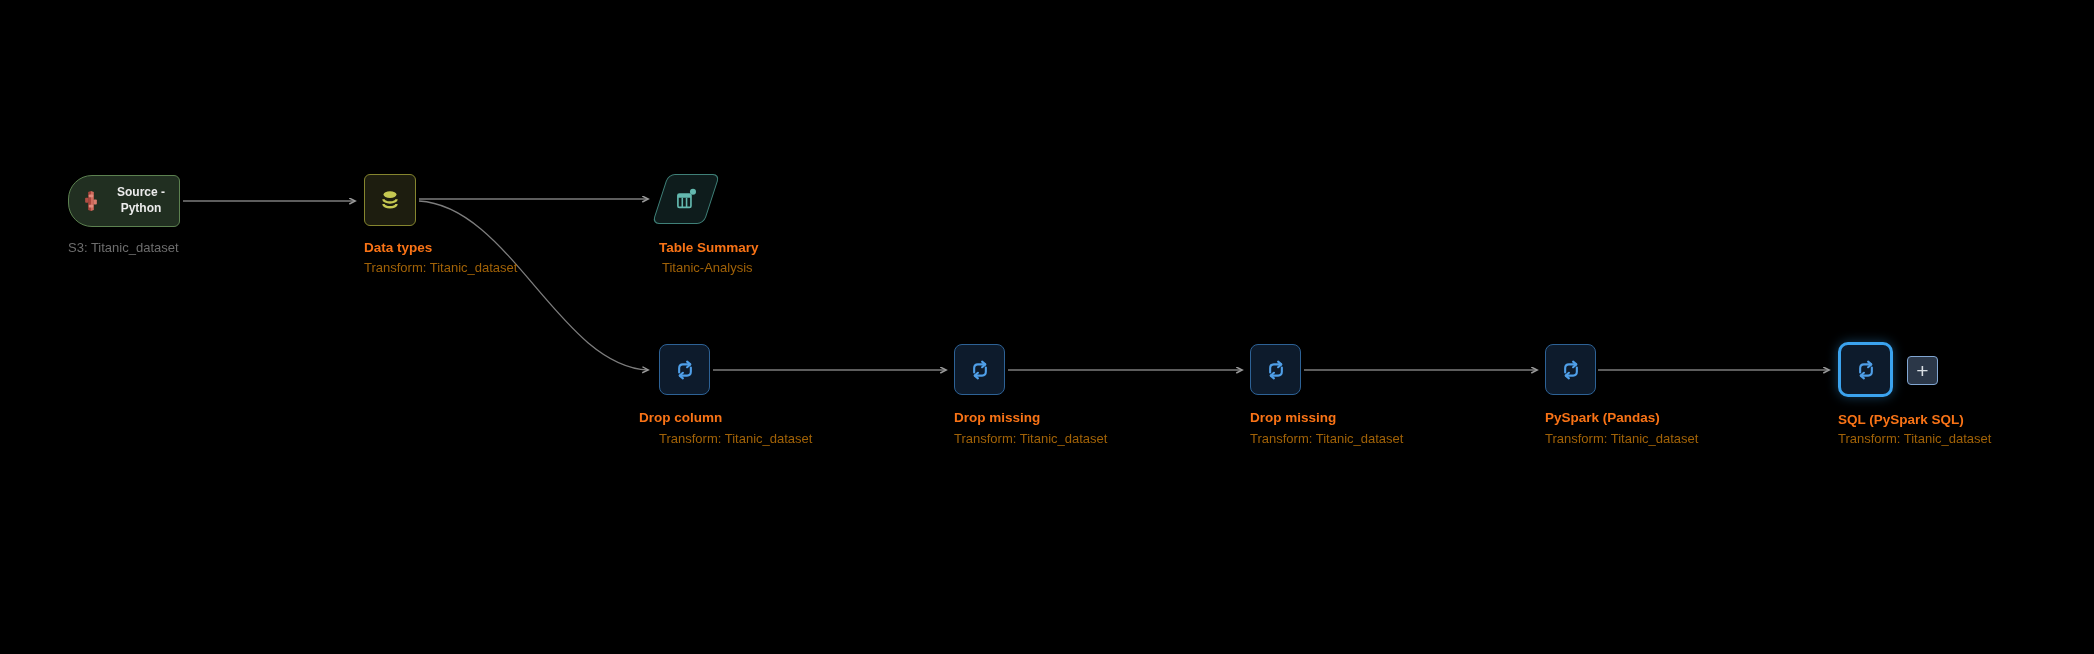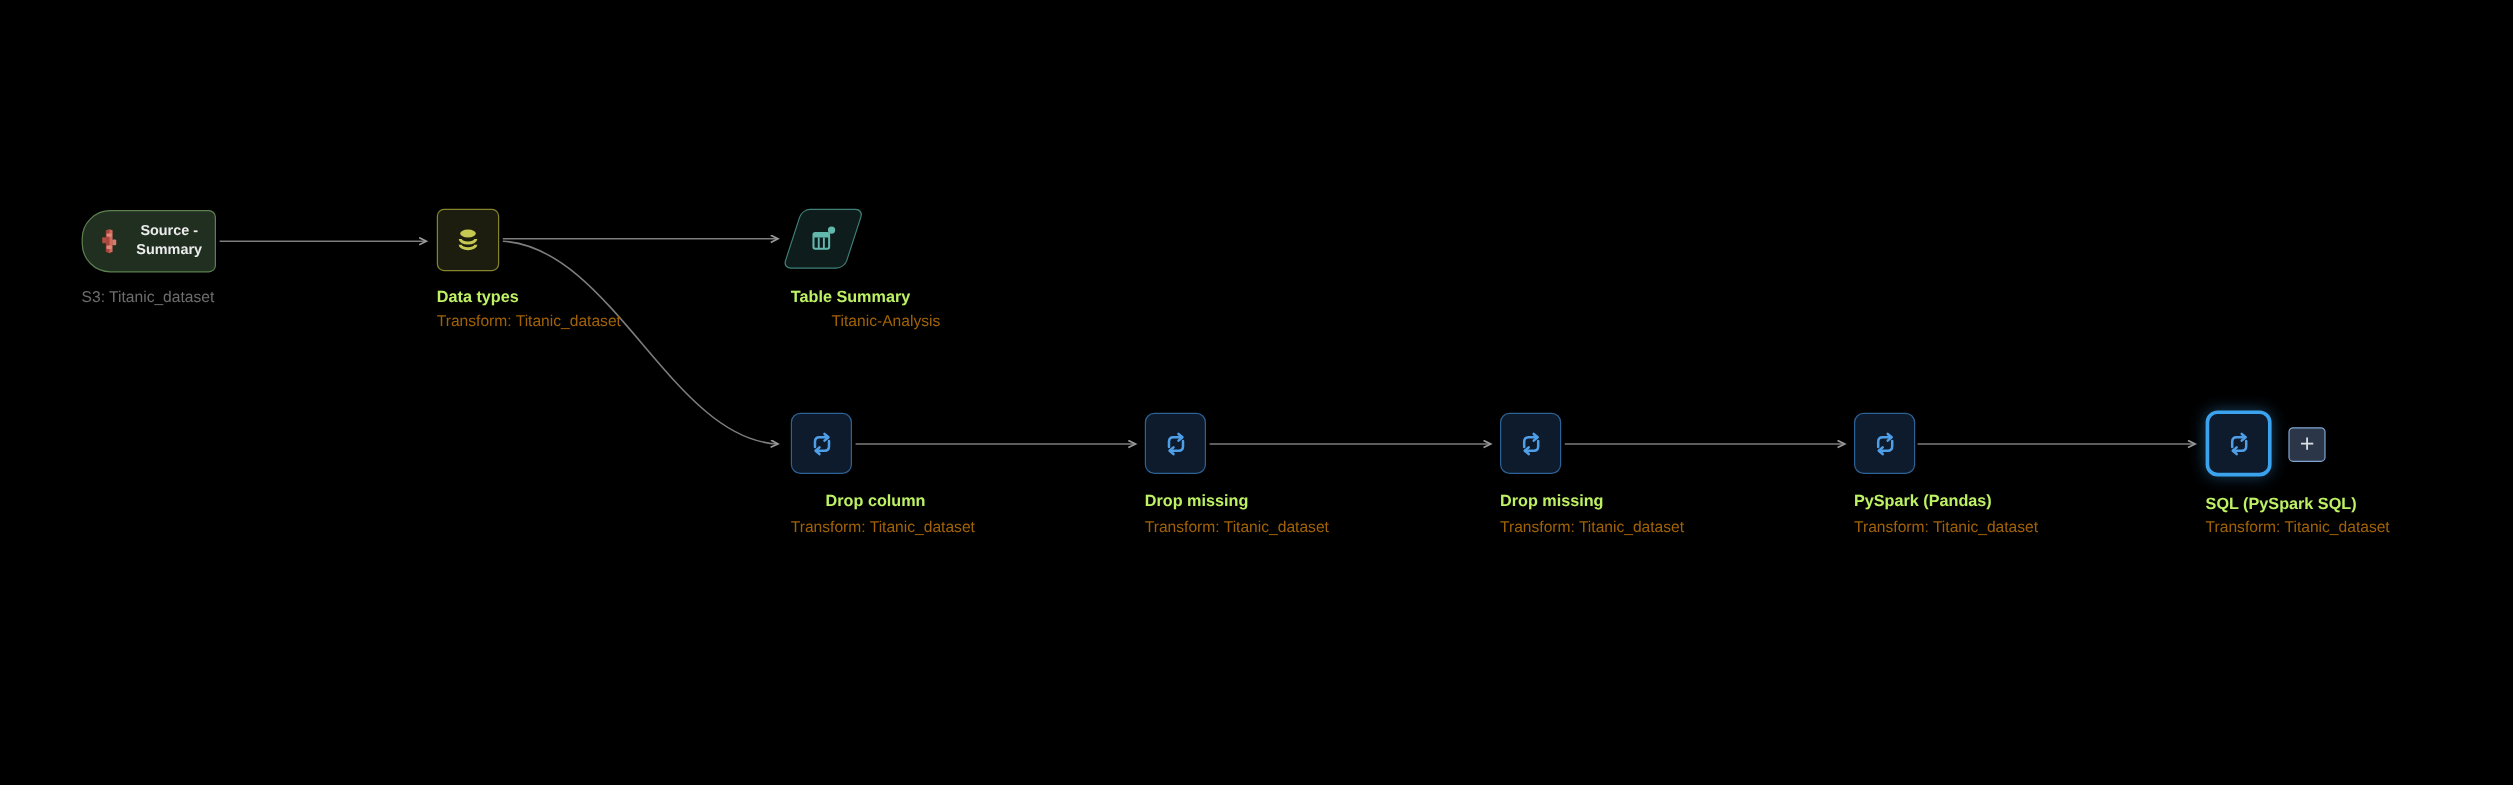--- a/index.html
+++ b/index.html
@@ -47,21 +47,21 @@
 
   
   .add-btn{
     position:absolute;left:1907px;top:356px;width:31px;height:29px;box-sizing:border-box;
     background:#2b3748;border:1px solid #81a6d2;border-radius:4px;
     color:#d9dee3;font-size:21px;font-weight:400;line-height:26px;text-align:center;cursor:pointer;
     display:flex;align-items:center;justify-content:center;
   }
 
   .lbl{position:absolute;white-space:nowrap;}
-  .lbl-title{color:#bef264;font-size:13.5px;font-weight:700;}
+  .lbl-title{color:#f97316;font-size:13.5px;font-weight:700;}
   .lbl-sub{color:#a16207;font-size:13px;font-weight:400;}
   .lbl-src{color:#6d6d6d;font-size:13px;font-weight:400;}
 </style>
 </head>
 <body>
 
 <div class="canvas">
 
   <svg class="edges">
     <defs>
@@ -86,21 +86,21 @@
         <path d="M9.4 3.6 L9.4 20.2 L12 21.2 L12 2.8 Z" fill="#a8453c"></path>
         <path d="M12 2.8 L12 21.2 L14.6 20.2 L14.6 3.6 Z" fill="#cf6a5c"></path>
         <rect x="6.6" y="9" width="3" height="4.6" rx="0.8" fill="#b04e43"></rect>
         <rect x="14.4" y="10.6" width="3" height="4.6" rx="0.8" fill="#d97b6c"></rect>
         <rect x="10" y="6" width="4" height="2.6" rx="0.8" fill="#e08a7c"></rect>
         <rect x="10" y="15.4" width="4" height="2.6" rx="0.8" fill="#e08a7c"></rect>
       </svg>
     </span>
     <span class="ttl">
       <span>Source -</span><br>
-      <span>Summary</span>
+      <span>Python</span>
     </span>
   </div>
   <div class="lbl lbl-src" style="left:68px;top:240px;">S3: Titanic_dataset</div>
 
   <div class="node node-datatypes">
     <span style="display:flex;">
       <svg width="26" height="26" viewBox="0 0 24 24">
         <ellipse cx="12" cy="7" rx="6" ry="3.1" fill="#c5c851"></ellipse>
         <path d="M6 11.2 a6 3.1 0 0 0 12 0" fill="none" stroke="#c5c851" stroke-width="2.3"></path>
         <path d="M6 15.6 a6 3.1 0 0 0 12 0" fill="none" stroke="#c5c851" stroke-width="2.3"></path>
@@ -115,33 +115,33 @@
       <svg width="27" height="27" viewBox="0 0 24 24">
         <rect x="4.5" y="7.2" width="11.6" height="11.8" rx="1.3" fill="none" stroke="#63b8ae" stroke-width="1.5"></rect>
         <path d="M4.5 8.5 a1.3 1.3 0 0 1 1.3 -1.3 h9 a1.3 1.3 0 0 1 1.3 1.3 v2 h-11.6 z" fill="#63b8ae"></path>
         <line x1="8.4" y1="10.5" x2="8.4" y2="19" stroke="#63b8ae" stroke-width="1.4"></line>
         <line x1="12.2" y1="10.5" x2="12.2" y2="19" stroke="#63b8ae" stroke-width="1.4"></line>
         <circle cx="17.9" cy="5.1" r="2.7" fill="#63b8ae"></circle>
       </svg>
     </span>
   </div>
   <div class="lbl lbl-title" style="left:659px;top:240px;text-align:right;">Table Summary</div>
-  <div class="lbl lbl-sub" style="left:693px;top:260px;">Titanic-Analysis</div>
+  <div class="lbl lbl-sub" style="left:662px;top:260px;">Titanic-Analysis</div>
 
   <div class="node node-transform" style="left:659px;">
     <span style="display:flex;">
       <svg width="28" height="28" viewBox="0 0 24 24" fill="none" stroke="#4f9fe8" stroke-width="1.8" stroke-linecap="round" stroke-linejoin="round">
         <path d="M7 14.2 V10.4 Q7 7.2 10.2 7.2 H16.2"></path>
         <path d="M13.8 4.8 L16.6 7.2 L13.8 9.6"></path>
         <path d="M17 9.8 V13.6 Q17 16.8 13.8 16.8 H7.8"></path>
         <path d="M10.2 14.4 L7.4 16.8 L10.2 19.2"></path>
       </svg>
     </span>
   </div>
-  <div class="lbl lbl-title" style="left:688px;top:410px;">Drop column</div>
+  <div class="lbl lbl-title" style="left:639px;top:410px;">Drop column</div>
   <div class="lbl lbl-sub" style="left:659px;top:431px;">Transform: Titanic_dataset</div>
 
   <div class="node node-transform" style="left:954px;">
     <span style="display:flex;">
       <svg width="28" height="28" viewBox="0 0 24 24" fill="none" stroke="#4f9fe8" stroke-width="1.8" stroke-linecap="round" stroke-linejoin="round">
         <path d="M7 14.2 V10.4 Q7 7.2 10.2 7.2 H16.2"></path>
         <path d="M13.8 4.8 L16.6 7.2 L13.8 9.6"></path>
         <path d="M17 9.8 V13.6 Q17 16.8 13.8 16.8 H7.8"></path>
         <path d="M10.2 14.4 L7.4 16.8 L10.2 19.2"></path>
       </svg>

